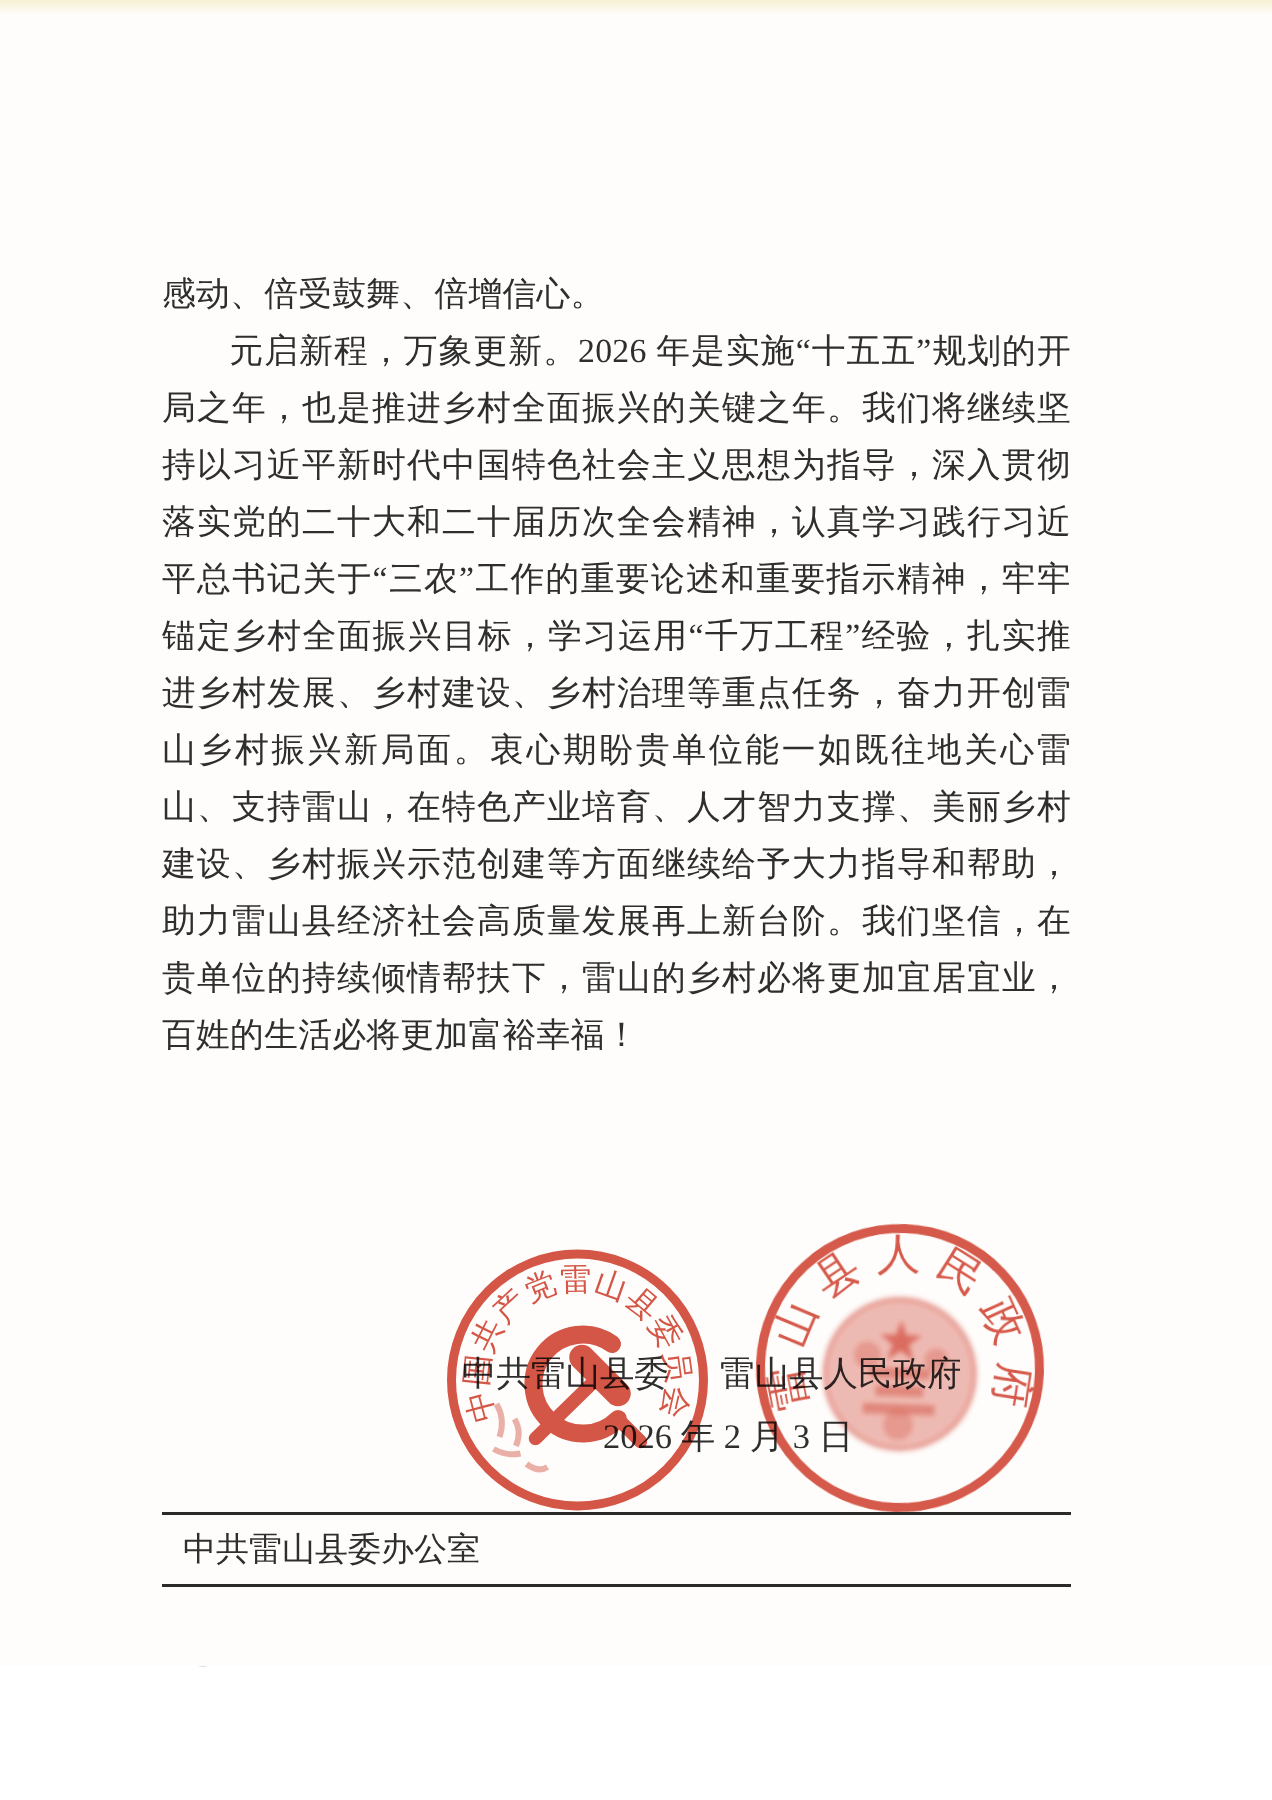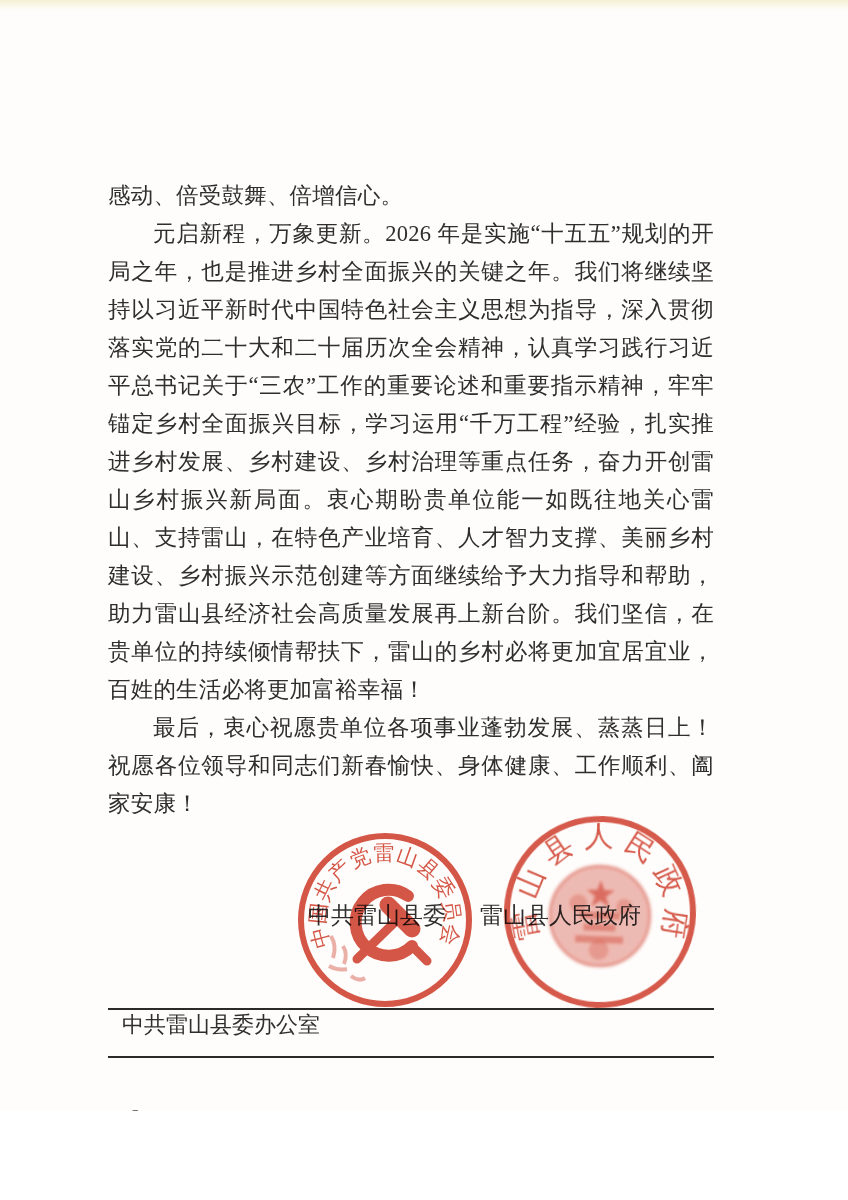--- a/index.html
+++ b/index.html
@@ -42,46 +42,46 @@
     display:flex;gap:34px;font-size:23px;line-height:34px;white-space:nowrap;
   }
   .sig-date{
     position:absolute;left:402px;top:941px;
     font-size:23px;line-height:34px;white-space:nowrap;
   }
   
   .footer{position:absolute;left:108px;top:1008px;width:606px;}
   .footer .rule{height:2px;background:var(--rule);}
   .footer-row{
-    display:flex;justify-content:space-between;
+    display:flex;justify-content:space-between;align-items:center;
     height:46px;font-size:22px;padding-left:14px;white-space:nowrap;
   }
   .page-number{
     position:absolute;left:102px;top:1104px;
     font-size:20px;letter-spacing:2px;color:var(--page-number);
   }
   svg text{font-family:"Liberation Serif","DejaVu Serif",serif;}
 </style>
 </head>
 <body>
 
 <div class="page">
 
   <div class="scan-strip"></div>
 
   <main class="body-text">
     <p>感动、倍受鼓舞、倍增信心。</p>
     <p class="indent">元启新程，万象更新。2026 年是实施“十五五”规划的开局之年，也是推进乡村全面振兴的关键之年。我们将继续坚持以习近平新时代中国特色社会主义思想为指导，深入贯彻落实党的二十大和二十届历次全会精神，认真学习践行习近平总书记关于“三农”工作的重要论述和重要指示精神，牢牢锚定乡村全面振兴目标，学习运用“千万工程”经验，扎实推进乡村发展、乡村建设、乡村治理等重点任务，奋力开创雷山乡村振兴新局面。衷心期盼贵单位能一如既往地关心雷山、支持雷山，在特色产业培育、人才智力支撑、美丽乡村建设、乡村振兴示范创建等方面继续给予大力指导和帮助，助力雷山县经济社会高质量发展再上新台阶。我们坚信，在贵单位的持续倾情帮扶下，雷山的乡村必将更加宜居宜业，百姓的生活必将更加富裕幸福！</p>
-    <p class="indent">最后，衷心祝愿贵单位各项事业蓬勃发展、蒸蒸日上！祝愿各位领导和同志们新春愉快、身体健康、工作顺利、阖家安康！</p>
   </main>
 
   <div class="sig-orgs">
     <span>中共雷山县委</span>
     <span>雷山县人民政府</span>
   </div>
+  <div class="sig-date">2026 年 2 月 3 日</div>
 
   <div class="seal seal-left">
     <svg width="184" height="184" viewBox="0 0 184 184">
       <g opacity="0.92">
         <circle cx="92" cy="92" r="84" fill="none" stroke="currentColor" stroke-width="6"></circle>
         <defs>
           <path id="arc-party" d="M 37.6 117.4 A 60 60 0 1 1 146.4 117.4" fill="none"></path>
         </defs>
         <text font-size="21" fill="currentColor">
           <textPath href="#arc-party" textLength="238" lengthAdjust="spacing">中国共产党雷山县委员会</textPath>

